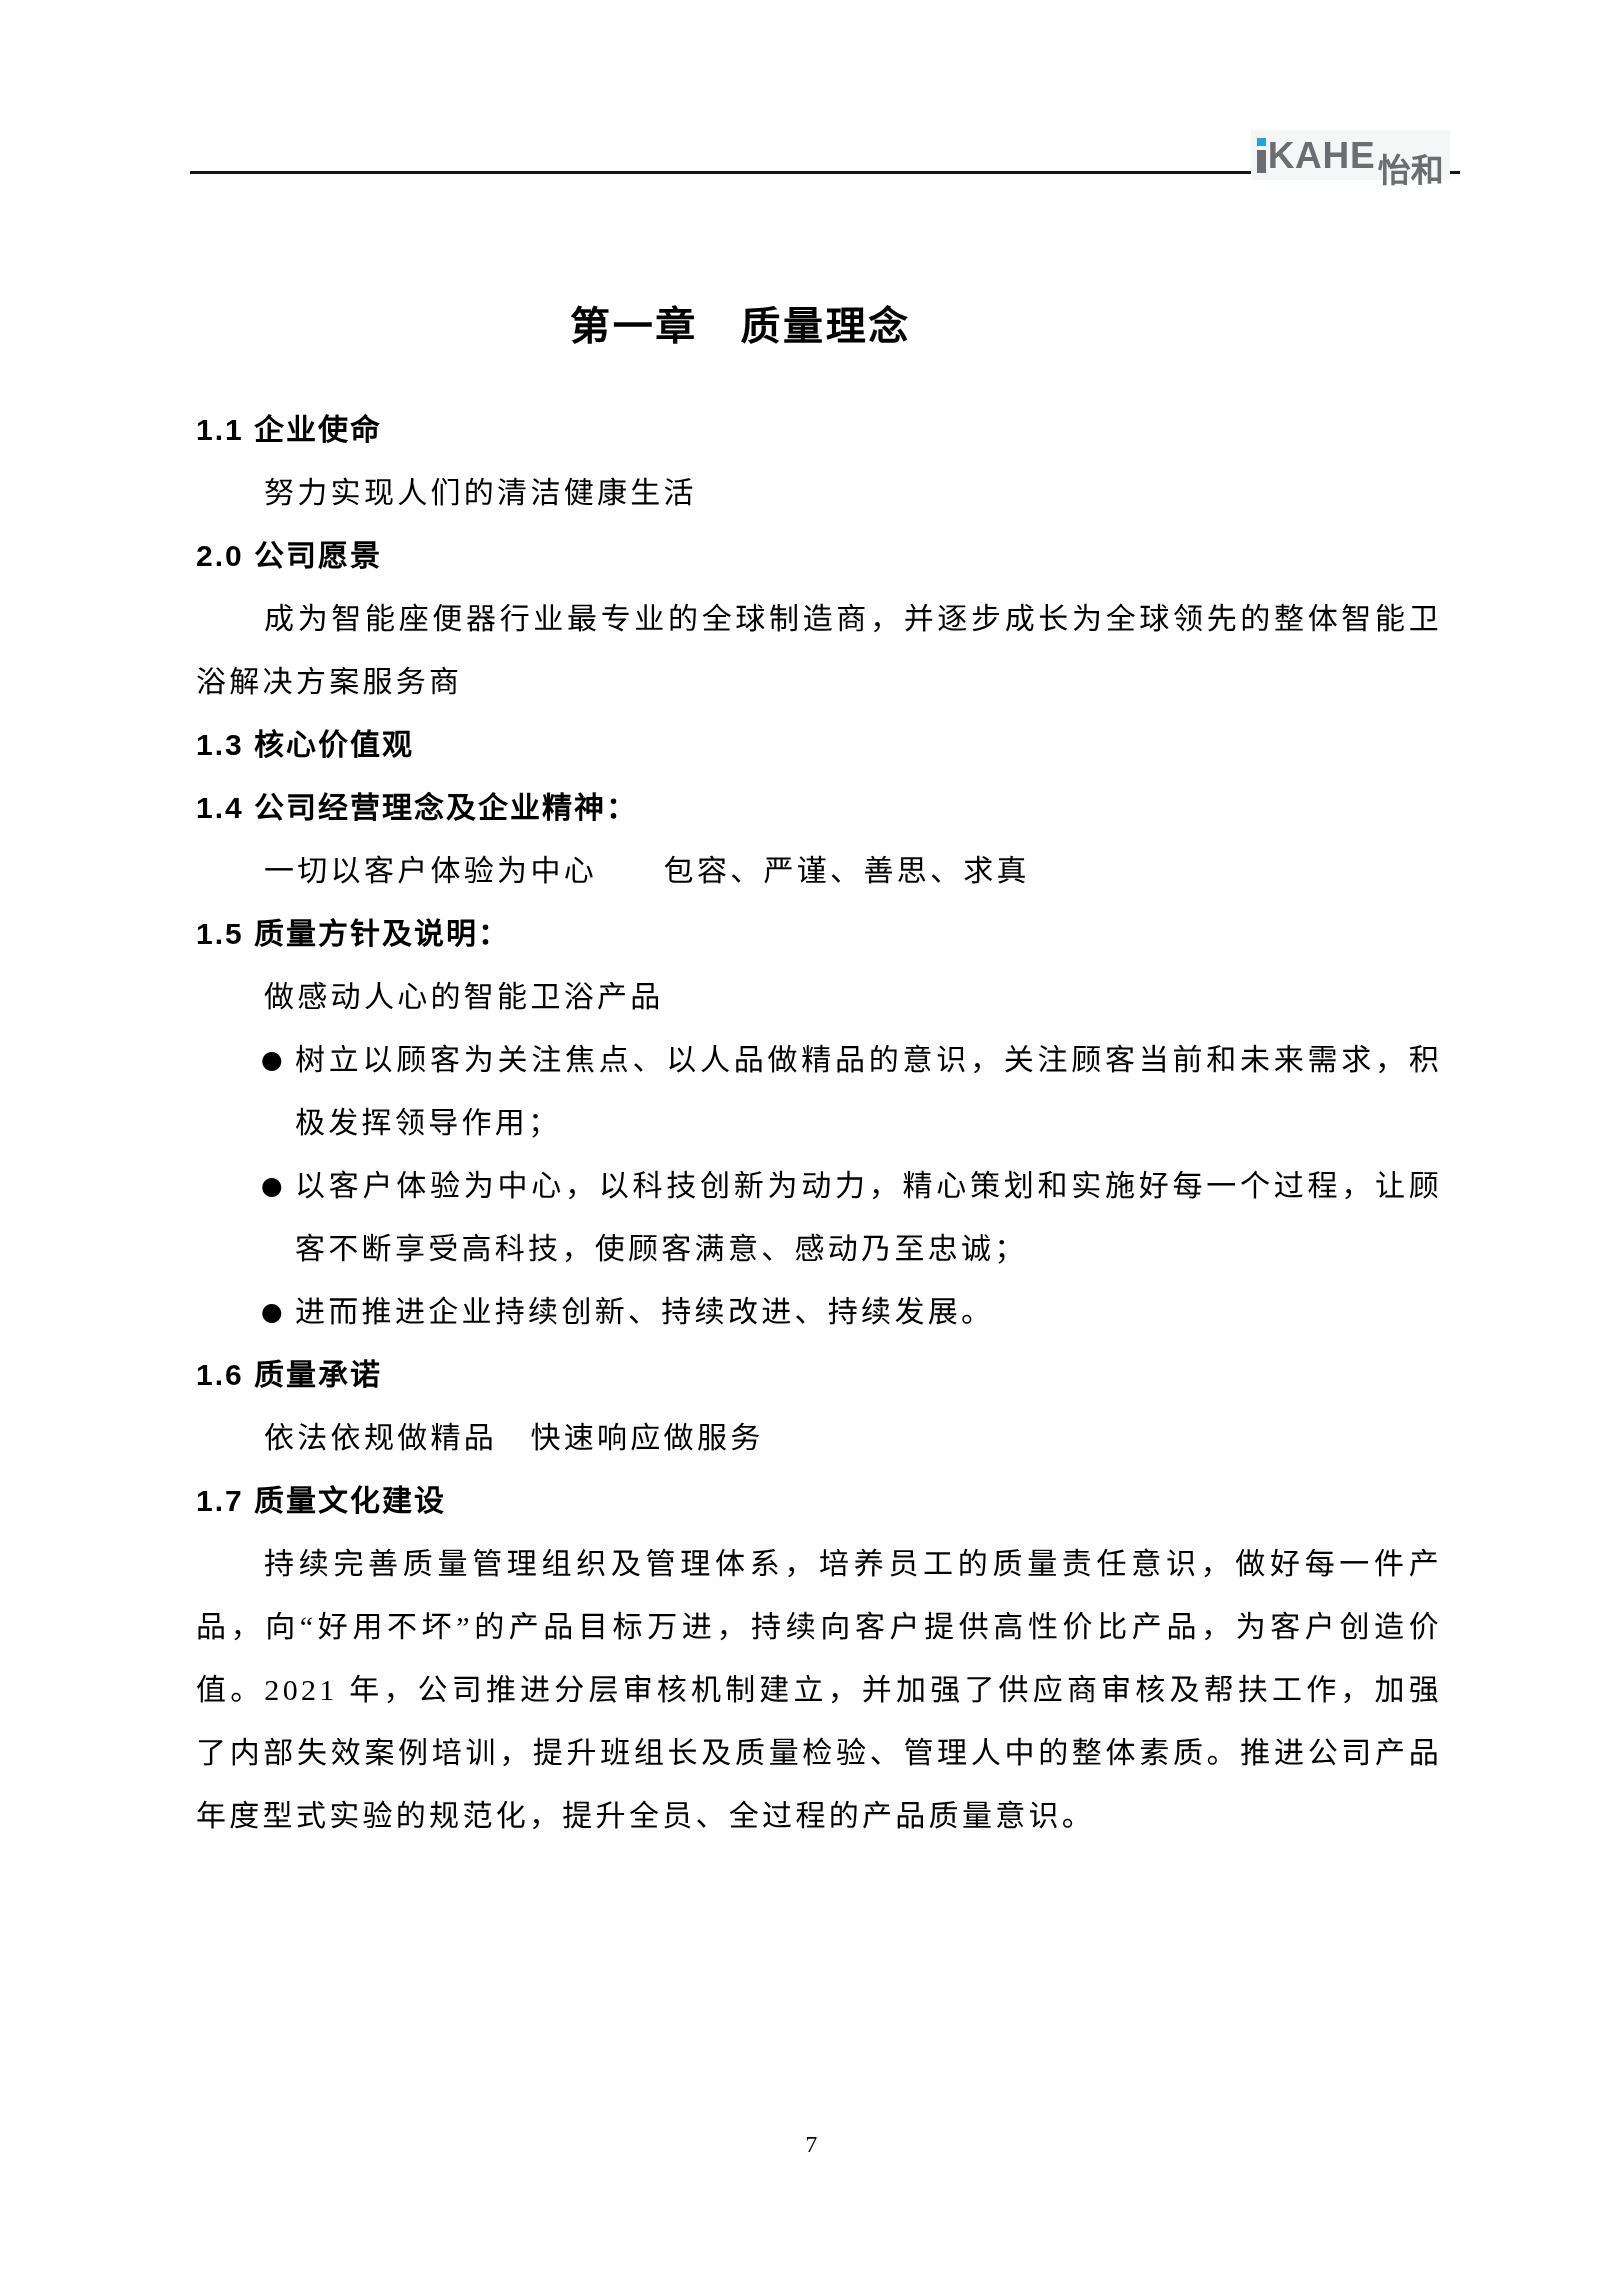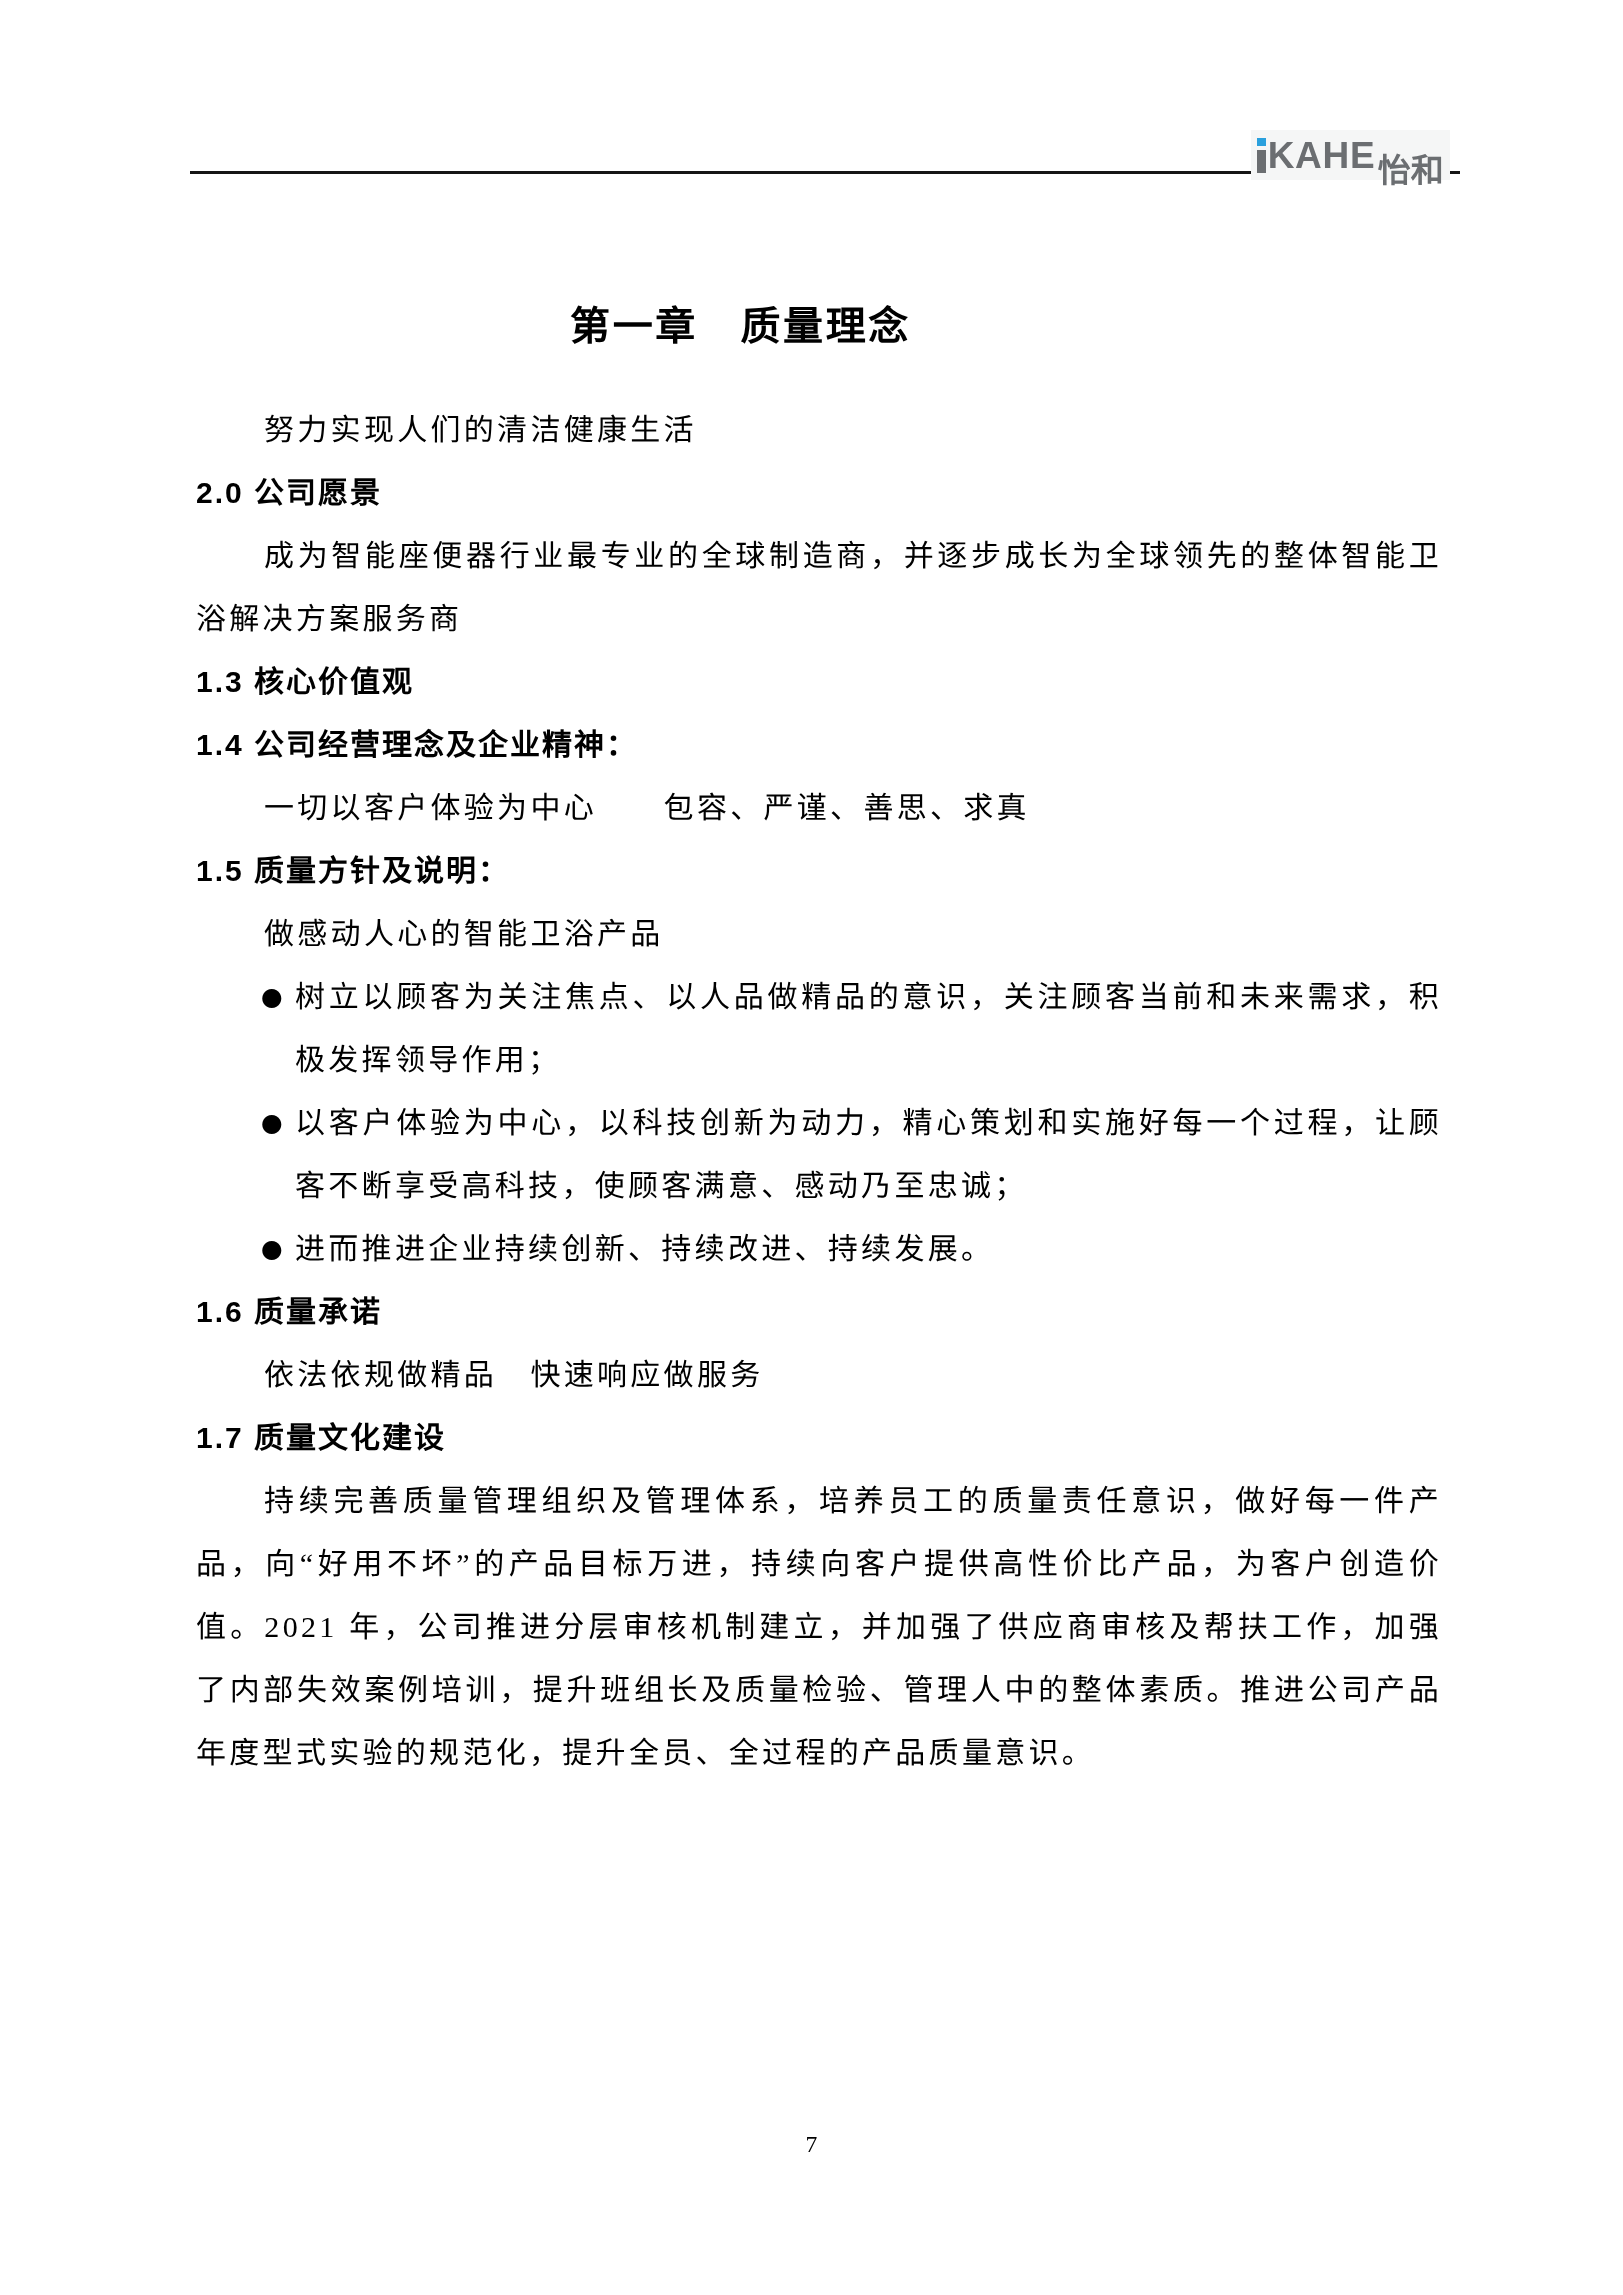--- a/index.html
+++ b/index.html
@@ -85,20 +85,21 @@
       <span class="logo-cjk">怡和</span>
     </div>
   </div>
 
   <main class="content">
     <h2 class="chapter-title">第一章　质量理念</h2>
 
     <div class="sections">
 
       <section>
+        <h3 class="sec-h">1.1 企业使命</h3>
         <p class="para">努力实现人们的清洁健康生活</p>
       </section>
 
       <section>
         <h3 class="sec-h">2.0 公司愿景</h3>
         <p class="para">成为智能座便器行业最专业的全球制造商，并逐步成长为全球领先的整体智能卫浴解决方案服务商</p>
       </section>
 
       <section>
         <h3 class="sec-h">1.3  核心价值观</h3>

